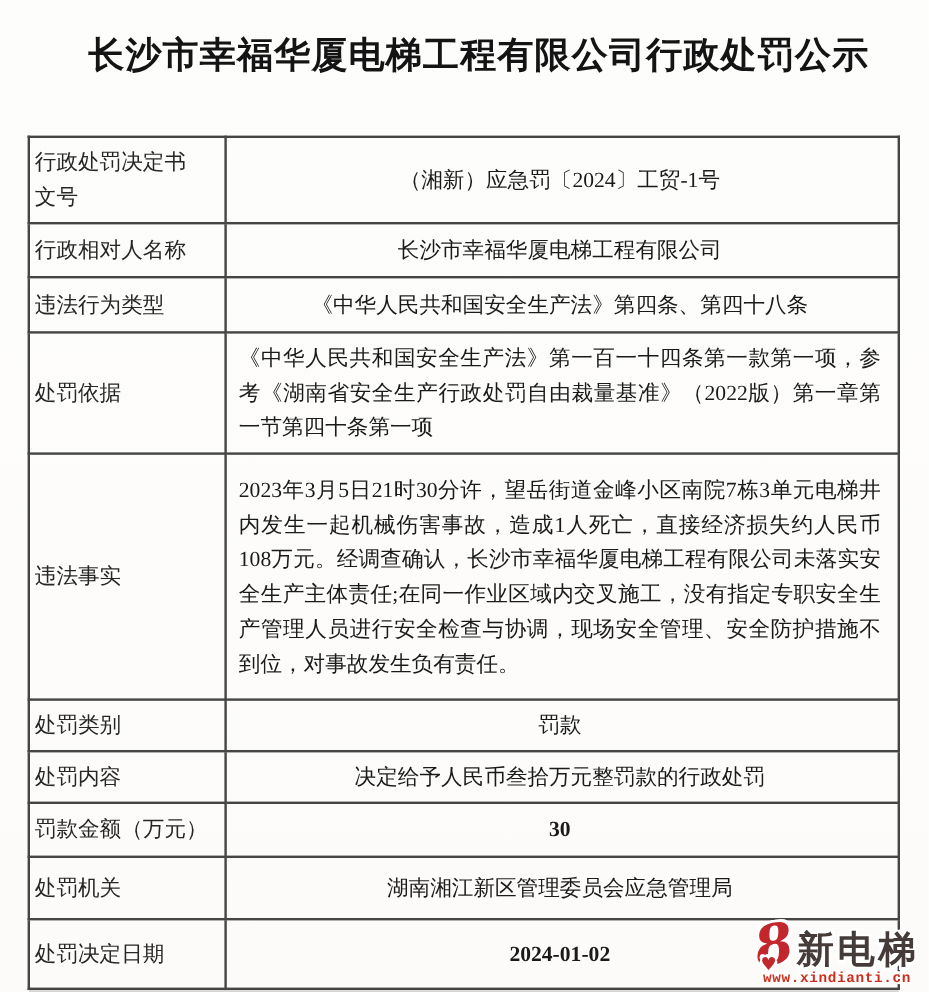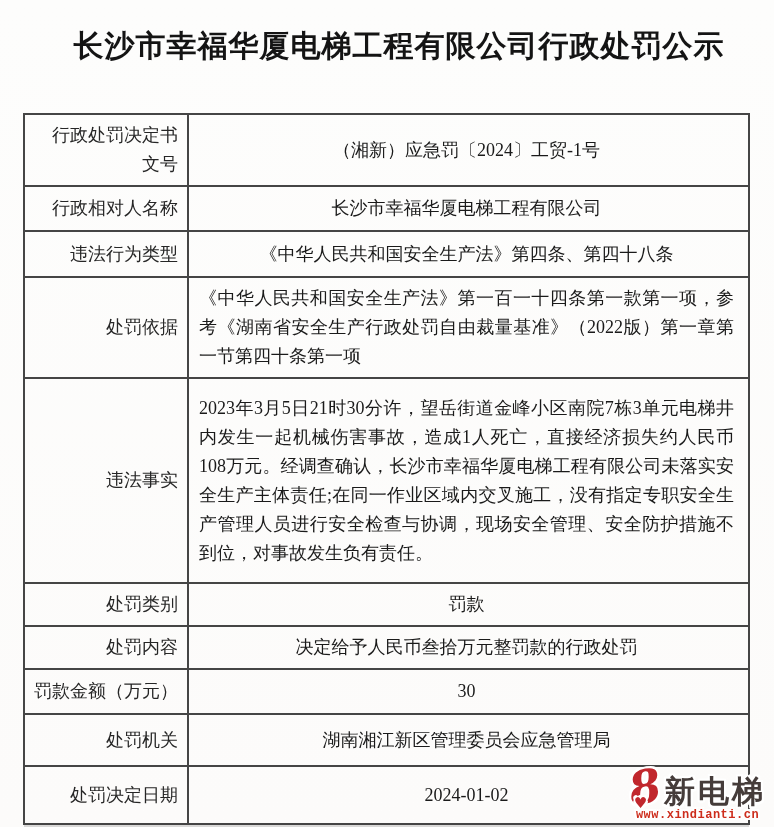--- a/index.html
+++ b/index.html
@@ -39,32 +39,32 @@
     box-shadow: 0 4px 0 -1px rgba(110,110,110,0.25);
   }
   .penalty-table th, .penalty-table td {
     border: 2px solid #454545;
     vertical-align: middle;
     line-height: 29px;
     font-weight: normal;
   }
   .penalty-table th.label {
     width: 149px;
-    text-align: right;
+    text-align: left;
     padding: 6px 9px 6px 4px;
     white-space: pre-line;
     color: #262626;
   }
   .penalty-table td.value {
     padding: 6px 14px 6px 10px;
     text-align: center;
     color: #1a1a1a;
   }
   .penalty-table td.value.justify { text-align: justify; }
-  .penalty-table td.value.bold { font-weight: normal; }
+  .penalty-table td.value.bold { font-weight: bold; }
   tr.r0 { height: 63px; }
   tr.r1 { height: 45px; }
   tr.r2 { height: 46px; margin-top: 28px; }
   tr.r3 { height: 93px; }
   tr.r4 { height: 205px; }
   tr.r5 { height: 42px; }
   tr.r6 { height: 30px; }
   tr.r7 { height: 45px; }
   tr.r8 { height: 52px; }
   tr.r9 { height: 58px; }

